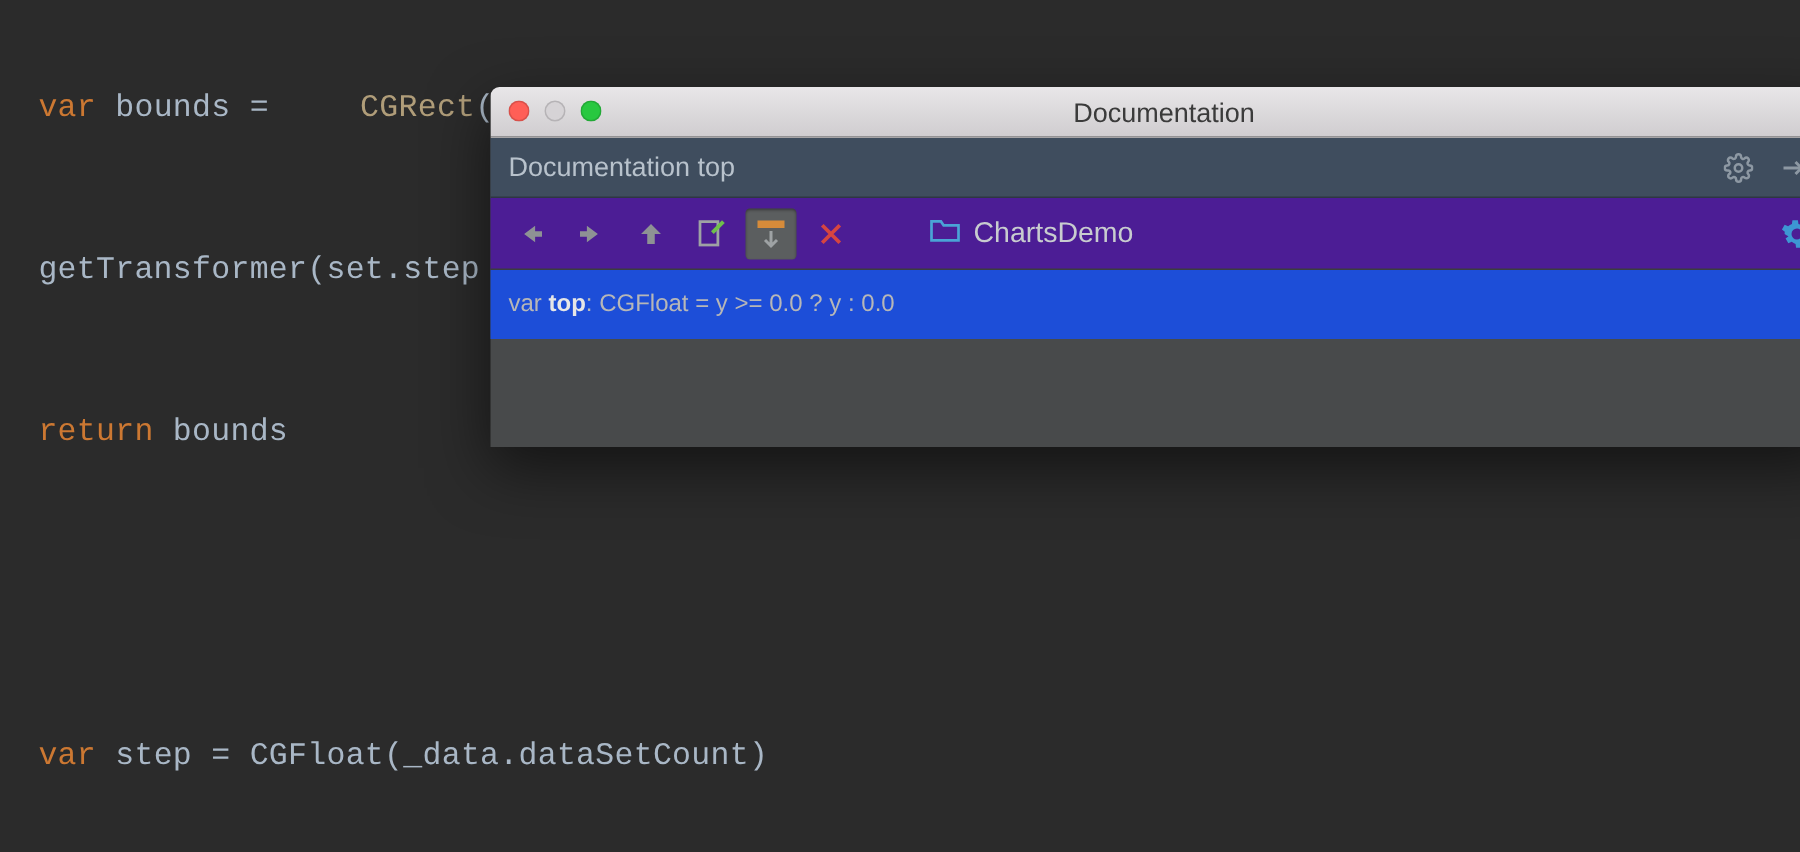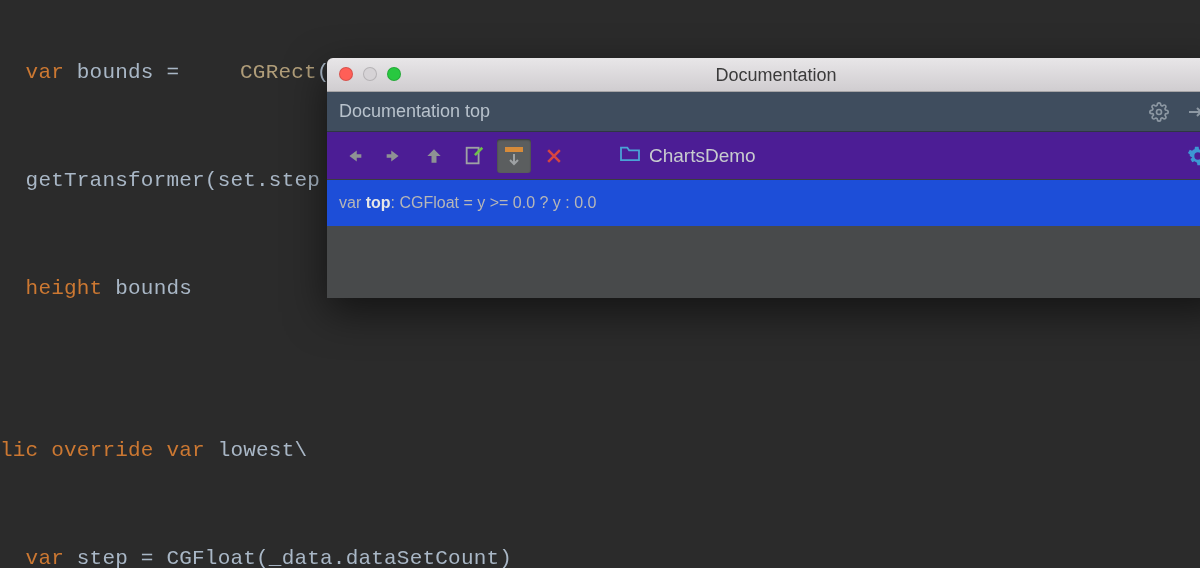--- a/index.html
+++ b/index.html
@@ -111,24 +111,23 @@
   .doc-body .varname { color: #e6e6e6; font-weight: 600; }
 </style>
 </head>
 <body>
 
 <div class="code">
 <span class="line"><span>  </span><span class="kw">var</span><span> bounds </span><span>= </span><span class="mthd">CGRect</span><span>(x: left, y: </span><span class="hl">top</span><span>, width: right - left, height: bottom - </span><span class="hl">top</span><span>)</span></span>
 <span class="line"></span>
 <span class="line"><span>  getTransformer(set.step</span></span>
 <span class="line"></span>
-<span class="line"><span>  </span><span class="kw">height</span><span> bounds</span></span>
-<span class="line"></span>
-<span class="line"></span>
-<span class="line"><span class="kw">lic </span><span class="kw">override</span><span> </span><span class="kw">var</span><span> lowest\</span></span>
+<span class="line"><span>  </span><span class="kw">return</span><span> bounds</span></span>
+<span class="line"></span>
+<span class="line"></span>
 <span class="line"></span>
 <span class="line"><span>  </span><span class="kw">var</span><span> step = CGFloat(_data.dataSetCount)</span></span>
 
 
 
 
 
 
 </div>
 

